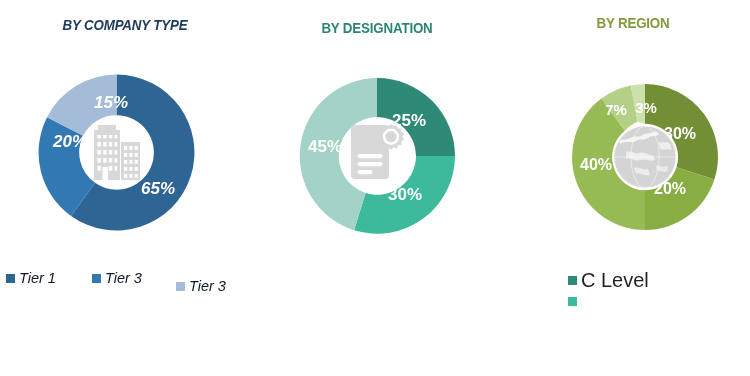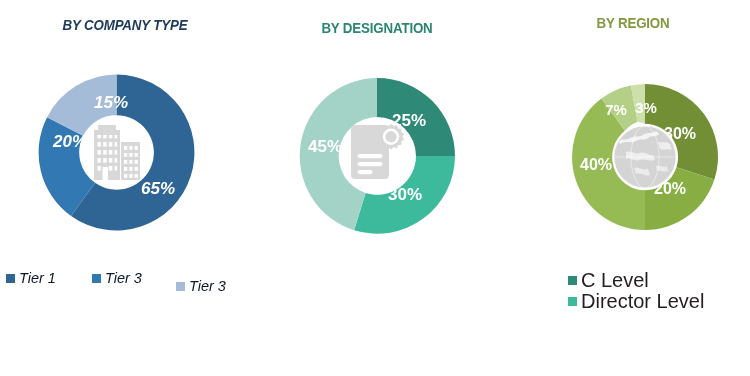--- a/index.html
+++ b/index.html
@@ -241,21 +241,20 @@
     </svg>
   </div>
 
   <div class="legend" id="legend-designation">
     <div class="legend-row">
       <span class="swatch" style="background:#2e8977"></span>
       <span class="legend-label">C Level</span>
     </div>
     <div class="legend-row">
       <span class="swatch" style="background:#3dba9b"></span>
-      <span class="legend-label">Director Level</span>
     </div>
   </div>
 </div>
 
 <div class="panel" id="panel-region">
 
   <div class="chart-title" id="title-region">BY REGION</div>
 
   <div class="donut-wrap" style="left:64px; top:84px;">
     <svg class="donut-svg" width="146" height="146" viewBox="0 0 146 146">

